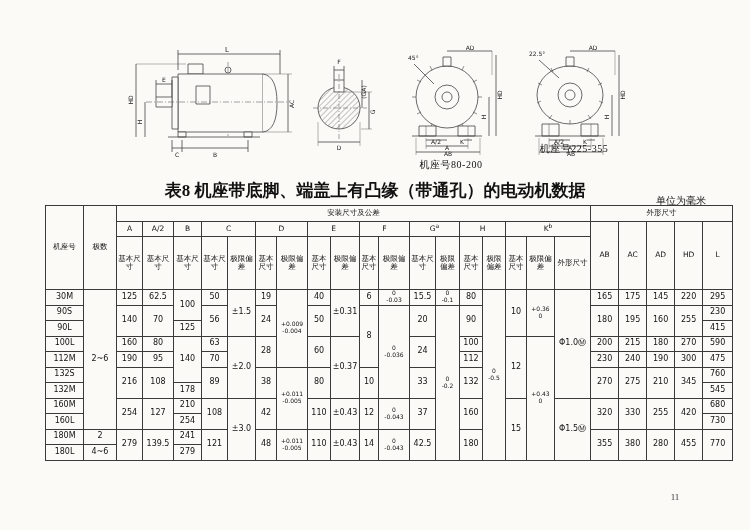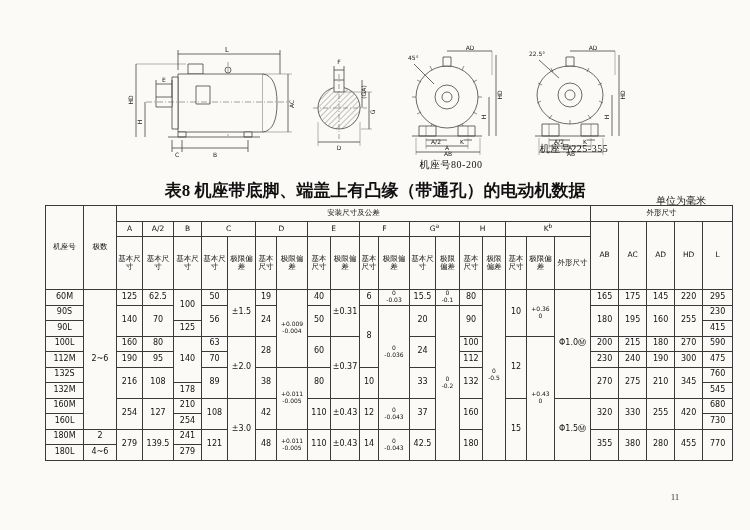--- a/index.html
+++ b/index.html
@@ -302,21 +302,21 @@
           <th>极限偏差</th>
           <th>基本尺寸</th>
           <th>极限偏差</th>
           <th>基本尺寸</th>
           <th>极限偏差</th>
           <th>外形尺寸</th>
         </tr>
       </thead>
     <tbody>
         <tr>
-          <td>60M</td>
+          <td>30M</td>
           <td rowspan="9">2~6</td>
           <td>125</td>
           <td>62.5</td>
           <td rowspan="2">100</td>
           <td>50</td>
           <td rowspan="3">±1.5</td>
           <td>19</td>
           <td rowspan="5" class="tol">
             <div class="tline">+0.009</div>
             <div class="tline">-0.004</div>

